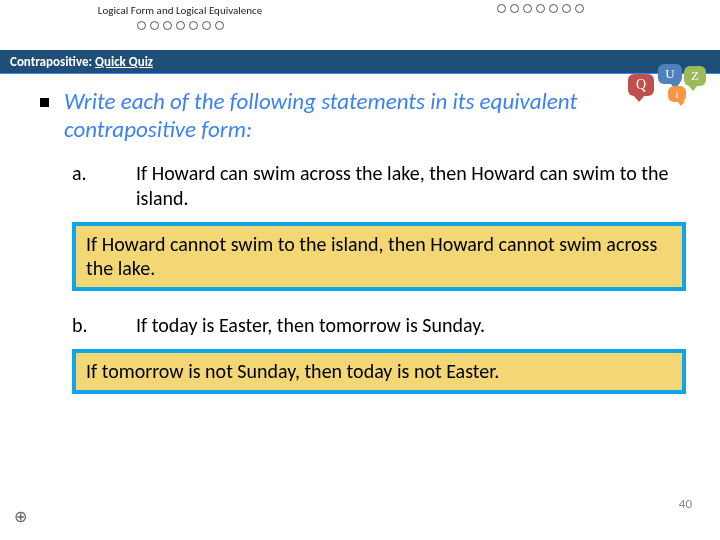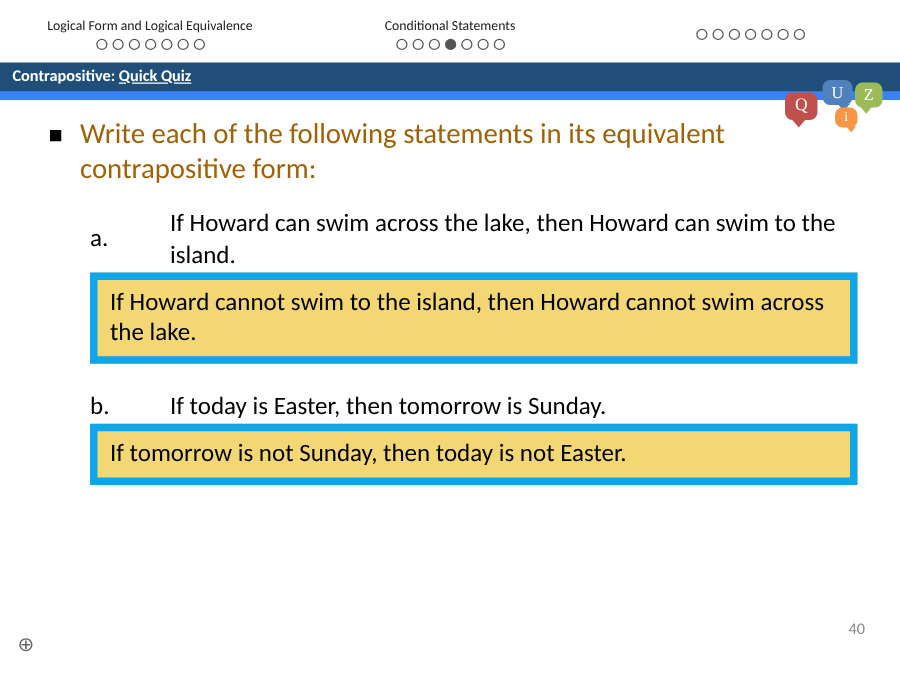--- a/index.html
+++ b/index.html
@@ -1,15 +1,15 @@
 <!DOCTYPE html>
 <html><head>
 <meta charset="utf-8">
 <style>
-  * { margin: 0; padding: 0; box-sizing: border-box; align-items: center; }
+  * { margin: 0; padding: 0; box-sizing: border-box; }
   body {
     width: 720px; height: 540px;
     font-family: Calibri, Arial, sans-serif;
     background: #fff;
     position: relative;
     overflow: hidden;
   }
   .topnav {
     display: flex;
     height: 50px;
@@ -36,21 +36,21 @@
     border: 1.5px solid #555;
     background: #fff;
   }
   .dot.fill { background: #555; }
   .subtitle-bar {
     background: #1f4e79;
     color: #fff;
     font-size: 13px;
     font-weight: bold;
     padding: 4px 10px;
-    border-bottom: 7px solid #3b82f6;
+    border-bottom: 1px solid #3b82f6;
   }
   .subtitle-bar u { text-decoration: underline; }
   .quiz-icon {
     position: absolute;
     top: 60px; right: 14px;
     width: 80px; height: 54px;
   }
   .bubble {
     position: absolute;
     display: flex; align-items: center; justify-content: center;
@@ -70,24 +70,25 @@
   .bz { width: 22px; height: 20px; background: #9bbb59; top: 6px; left: 58px; font-size: 13px; }
   .bz::after { border-left: 5px solid transparent; border-right: 5px solid transparent; border-top: 6px solid #9bbb59; bottom: -5px; left: 4px; }
   .bi { width: 18px; height: 16px; background: #f79646; top: 26px; left: 42px; font-size: 11px; }
   .bi::after { border-left: 4px solid transparent; border-right: 4px solid transparent; border-top: 5px solid #f79646; bottom: -4px; left: 9px; }
   .content {
     padding: 14px 40px 0 40px;
   }
   .lead {
     font-size: 23px;
     line-height: 1.2;
-    color: #a16207;
+    color: #3b82f6;
     padding-left: 24px;
     position: relative;
     padding-right: 60px;
+    font-style: italic;
   }
   .lead::before {
     content: '';
     position: absolute;
     left: 0; top: 10px;
     width: 9px; height: 9px;
     background: #000;
   }
   .items {
     margin-top: 18px;
@@ -101,25 +102,25 @@
     font-size: 20px;
     line-height: 1.22;
     color: #000;
   }
   .item-label {
     width: 28px; flex-shrink: 0;
   }
   .item-body { flex: 1; margin-left: 36px; }
   .answer {
     background: #f2d774;
-    border: 6px solid #0ea5e9;
+    border: 4px solid #0ea5e9;
     font-size: 20px;
     line-height: 1.22;
     padding: 6px 10px 6px 10px;
-    margin-top: 2px;
+    margin-top: 12px;
     margin-left: 0;
     margin-right: -6px;
   }
   .page-num {
     position: absolute;
     bottom: 29px; right: 28px;
     font-size: 13px; color: #888;
   }
   .corner-mark {
     position: absolute;
@@ -131,32 +132,20 @@
 <body>
 
 <div class="topnav">
   <div class="topnav-section">
     <div class="topnav-title">Logical Form and Logical Equivalence</div>
     <div class="dot-row">
       <span class="dot"></span>
         <span class="dot"></span>
         <span class="dot"></span>
         <span class="dot"></span>
-        <span class="dot"></span>
-        <span class="dot"></span>
-        <span class="dot"></span>
-    </div>
-  </div>
-  <div class="topnav-section">
-    <div class="topnav-title">Conditional Statements</div>
-    <div class="dot-row">
-      <span class="dot"></span>
-        <span class="dot"></span>
-        <span class="dot"></span>
-        <span class="dot fill"></span>
         <span class="dot"></span>
         <span class="dot"></span>
         <span class="dot"></span>
     </div>
   </div>
   <div class="topnav-section">
     <div class="dot-row">
       <span class="dot"></span>
         <span class="dot"></span>
         <span class="dot"></span>

